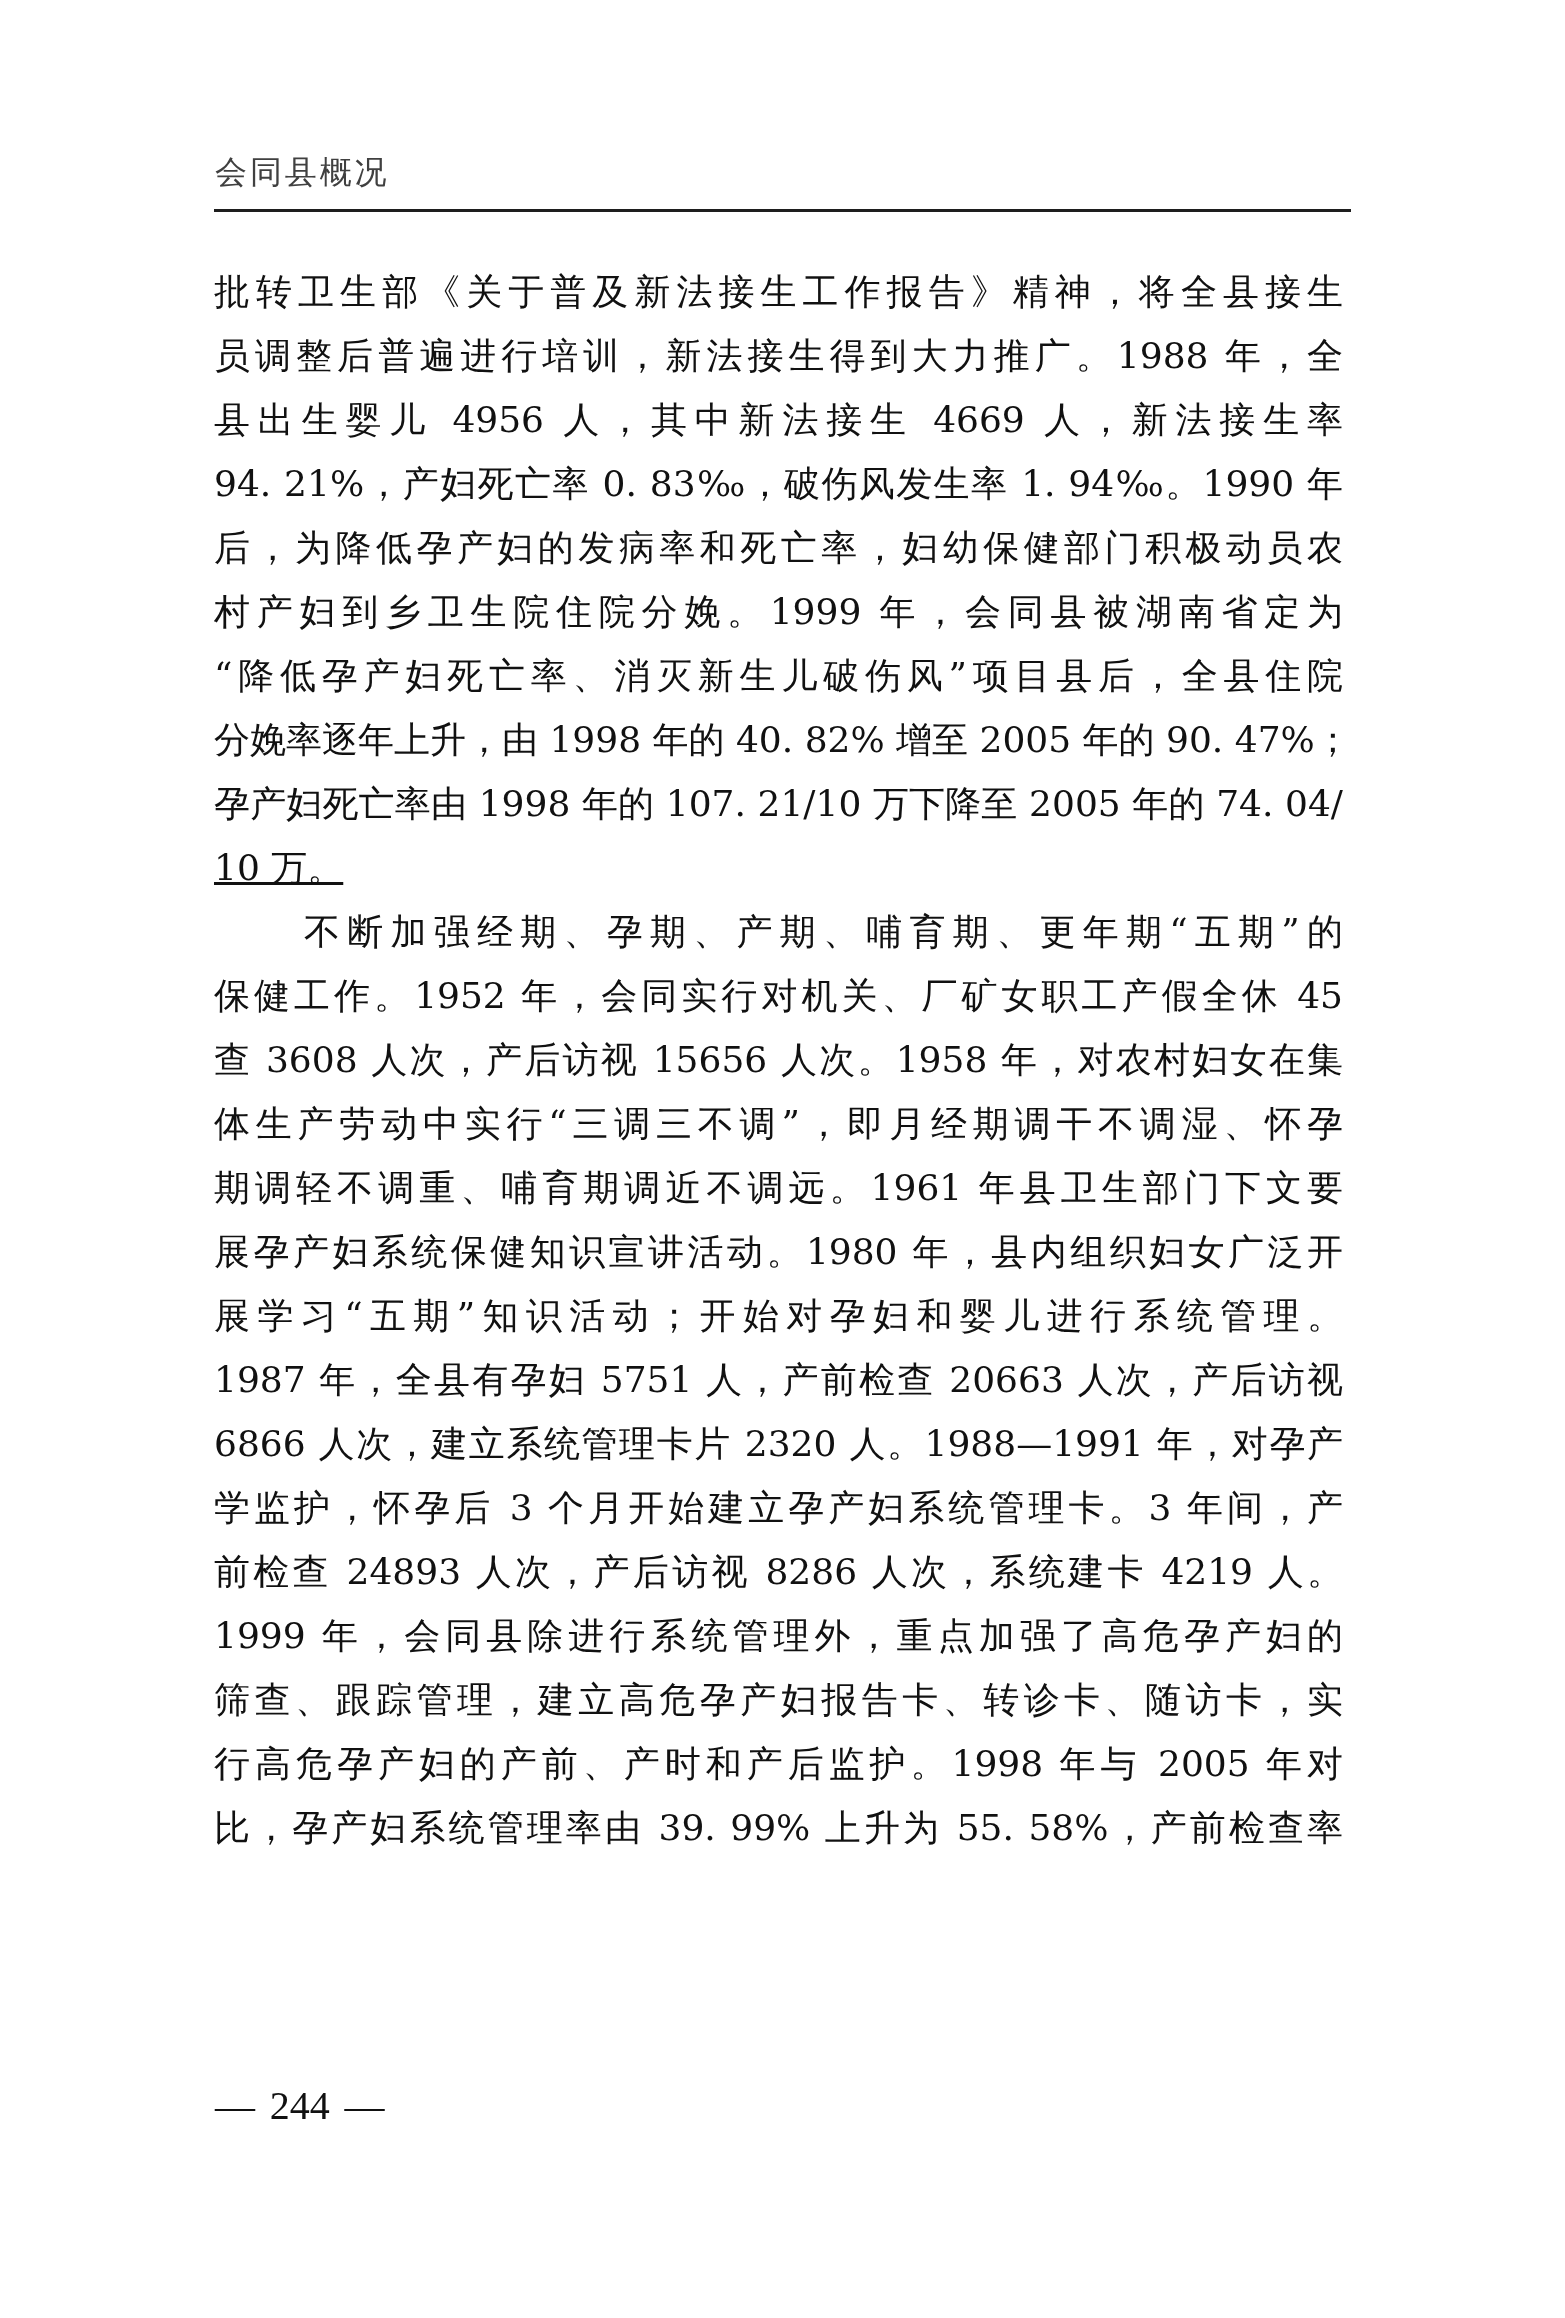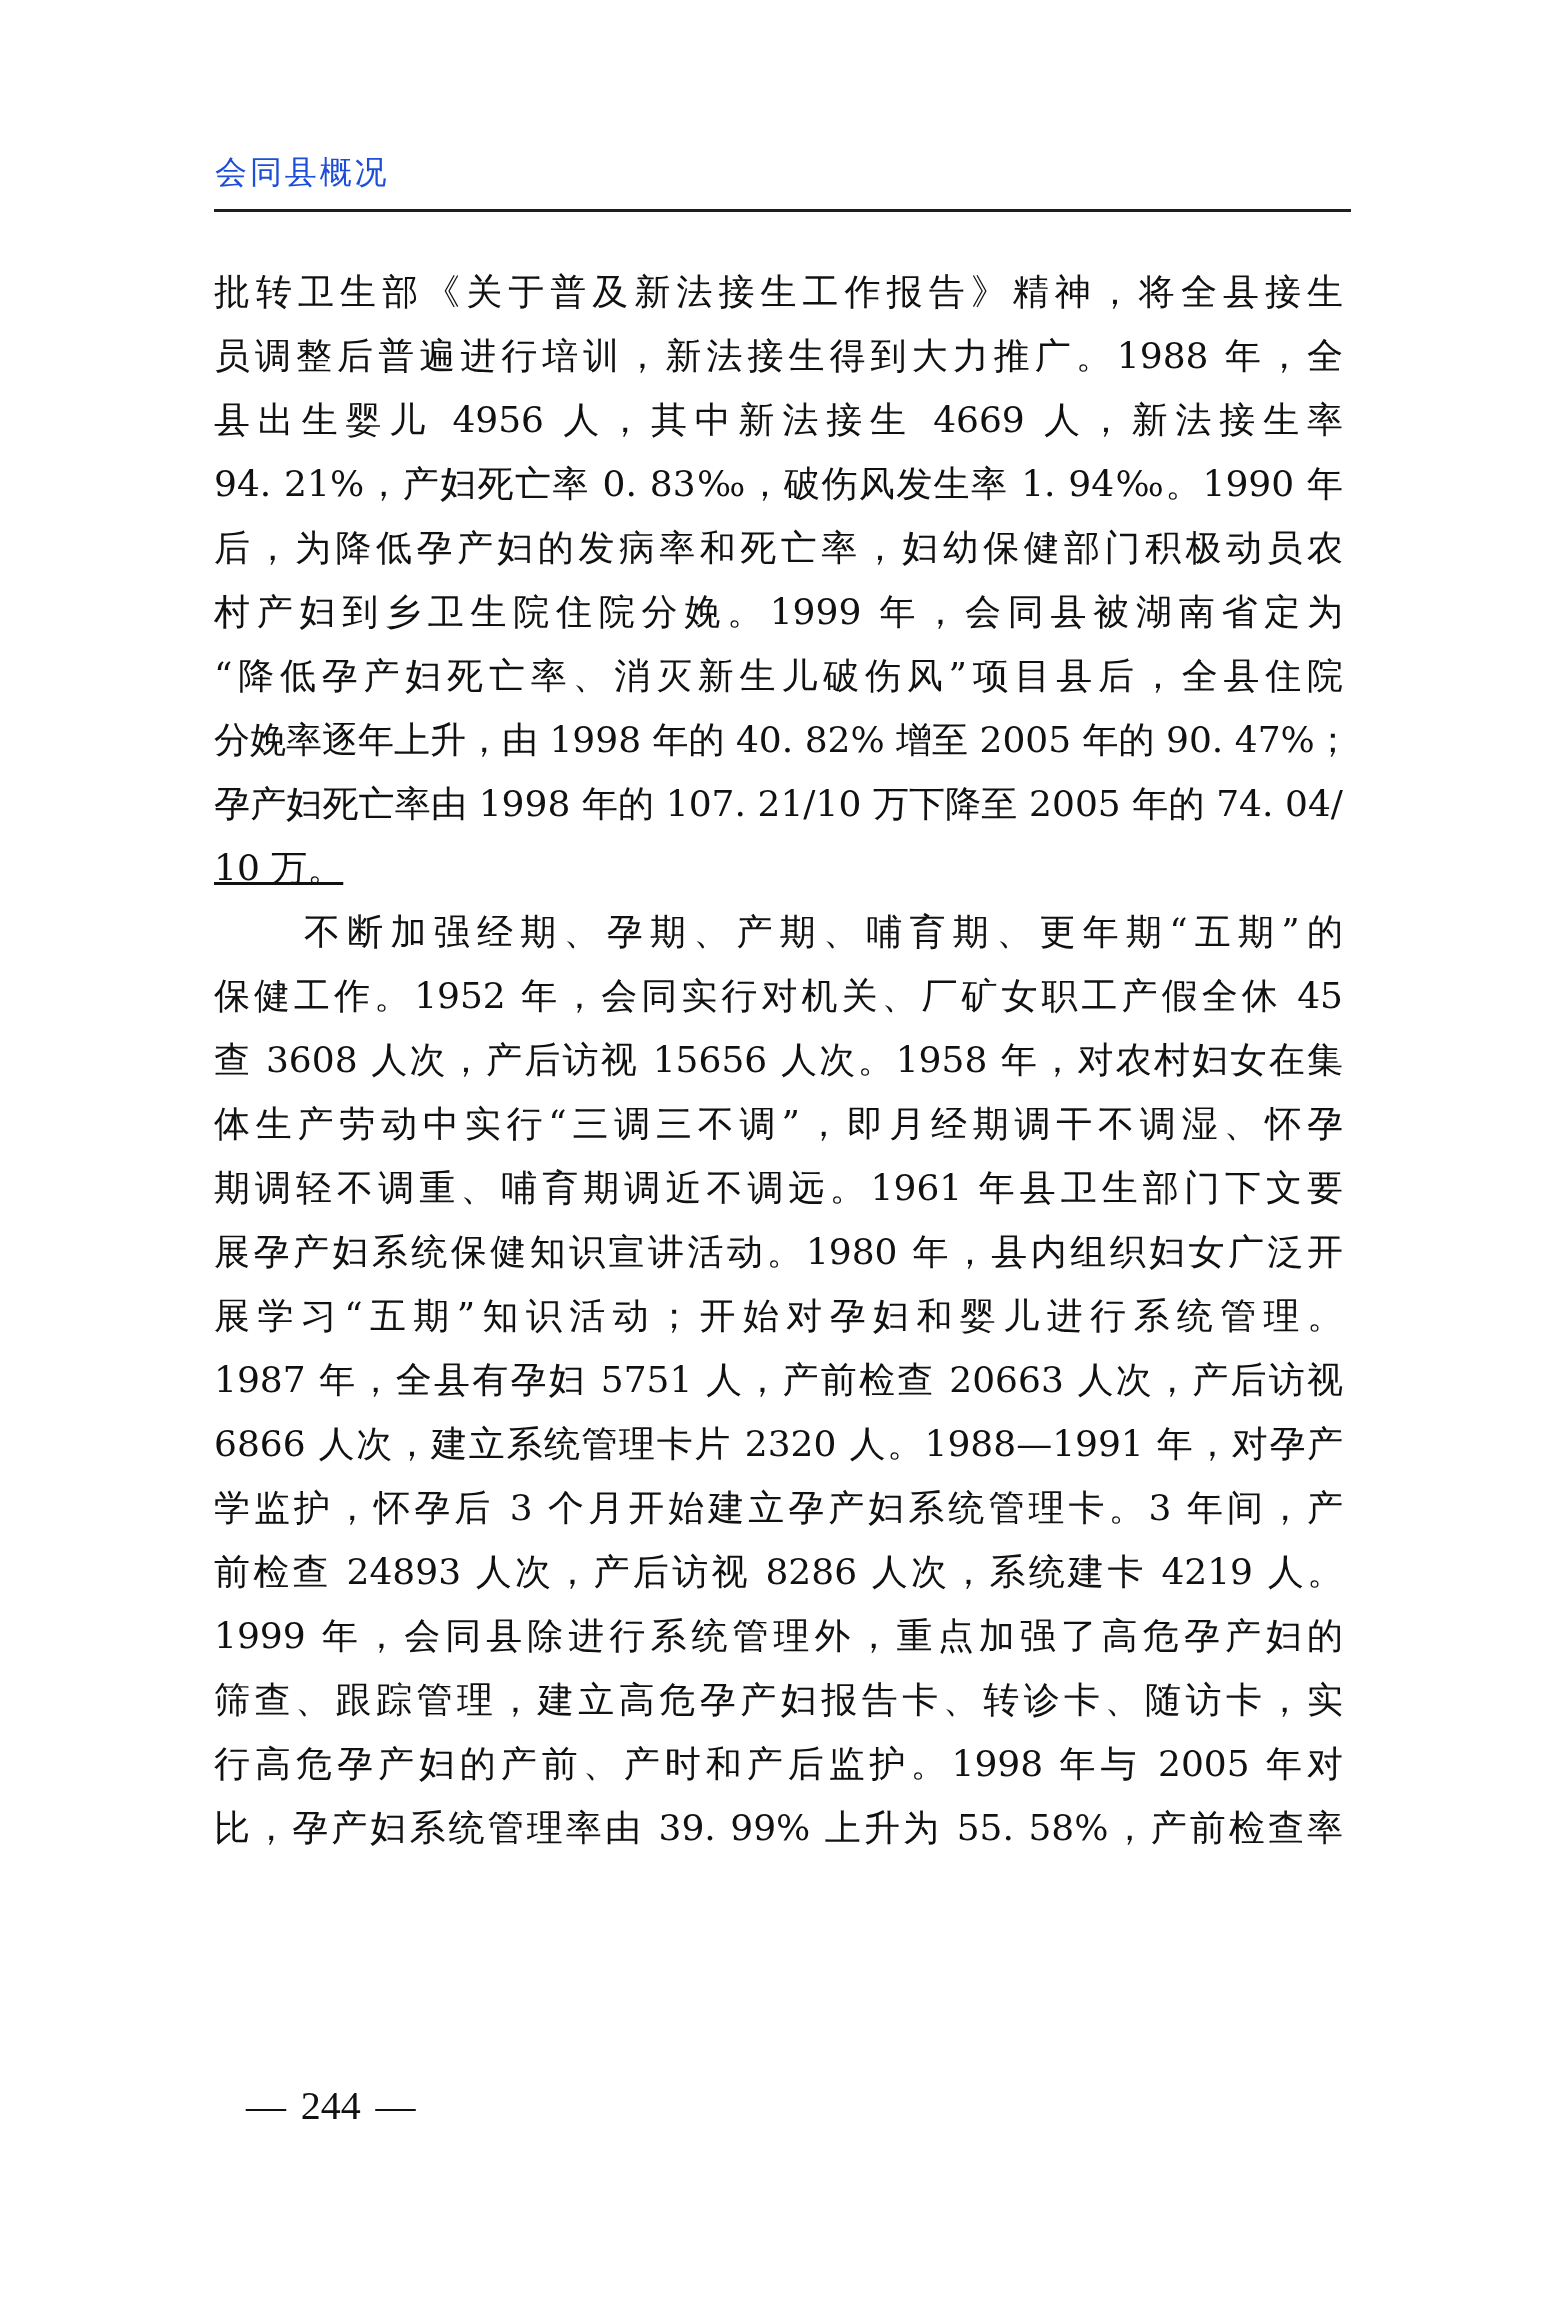--- a/index.html
+++ b/index.html
@@ -15,21 +15,21 @@
     color: #111111;
     font-family: "DejaVu Serif", "Liberation Serif", serif;
   }
   .running-head {
     position: absolute;
     left: 215px;
     top: 153px;
     font-size: 32px;
     line-height: 38px;
     letter-spacing: 2.9px;
-    color: #1d4ed8;
+    color: #404040;
     font-family: "DejaVu Sans", "Liberation Sans", sans-serif;
   }
   .head-rule {
     position: absolute;
     left: 214px;
     top: 209px;
     width: 1137px;
     height: 0;
     border-top: 3.4px solid #1e1e1e;
   }
@@ -60,21 +60,20 @@
   }
   .folio {
     position: absolute;
     left: 215px;
     top: 2082px;
     font-size: 40px;
     line-height: 48px;
     color: #111111;
     font-family: "Liberation Serif", "DejaVu Serif", serif;
     word-spacing: 4.8px;
-    margin-left: 31px;
   }
 </style>
 </head>
 <body>
 
 <div class="running-head">会同县概况</div>
 <div class="head-rule"></div>
 
 <div class="body-text">
   <div class="paragraph">

